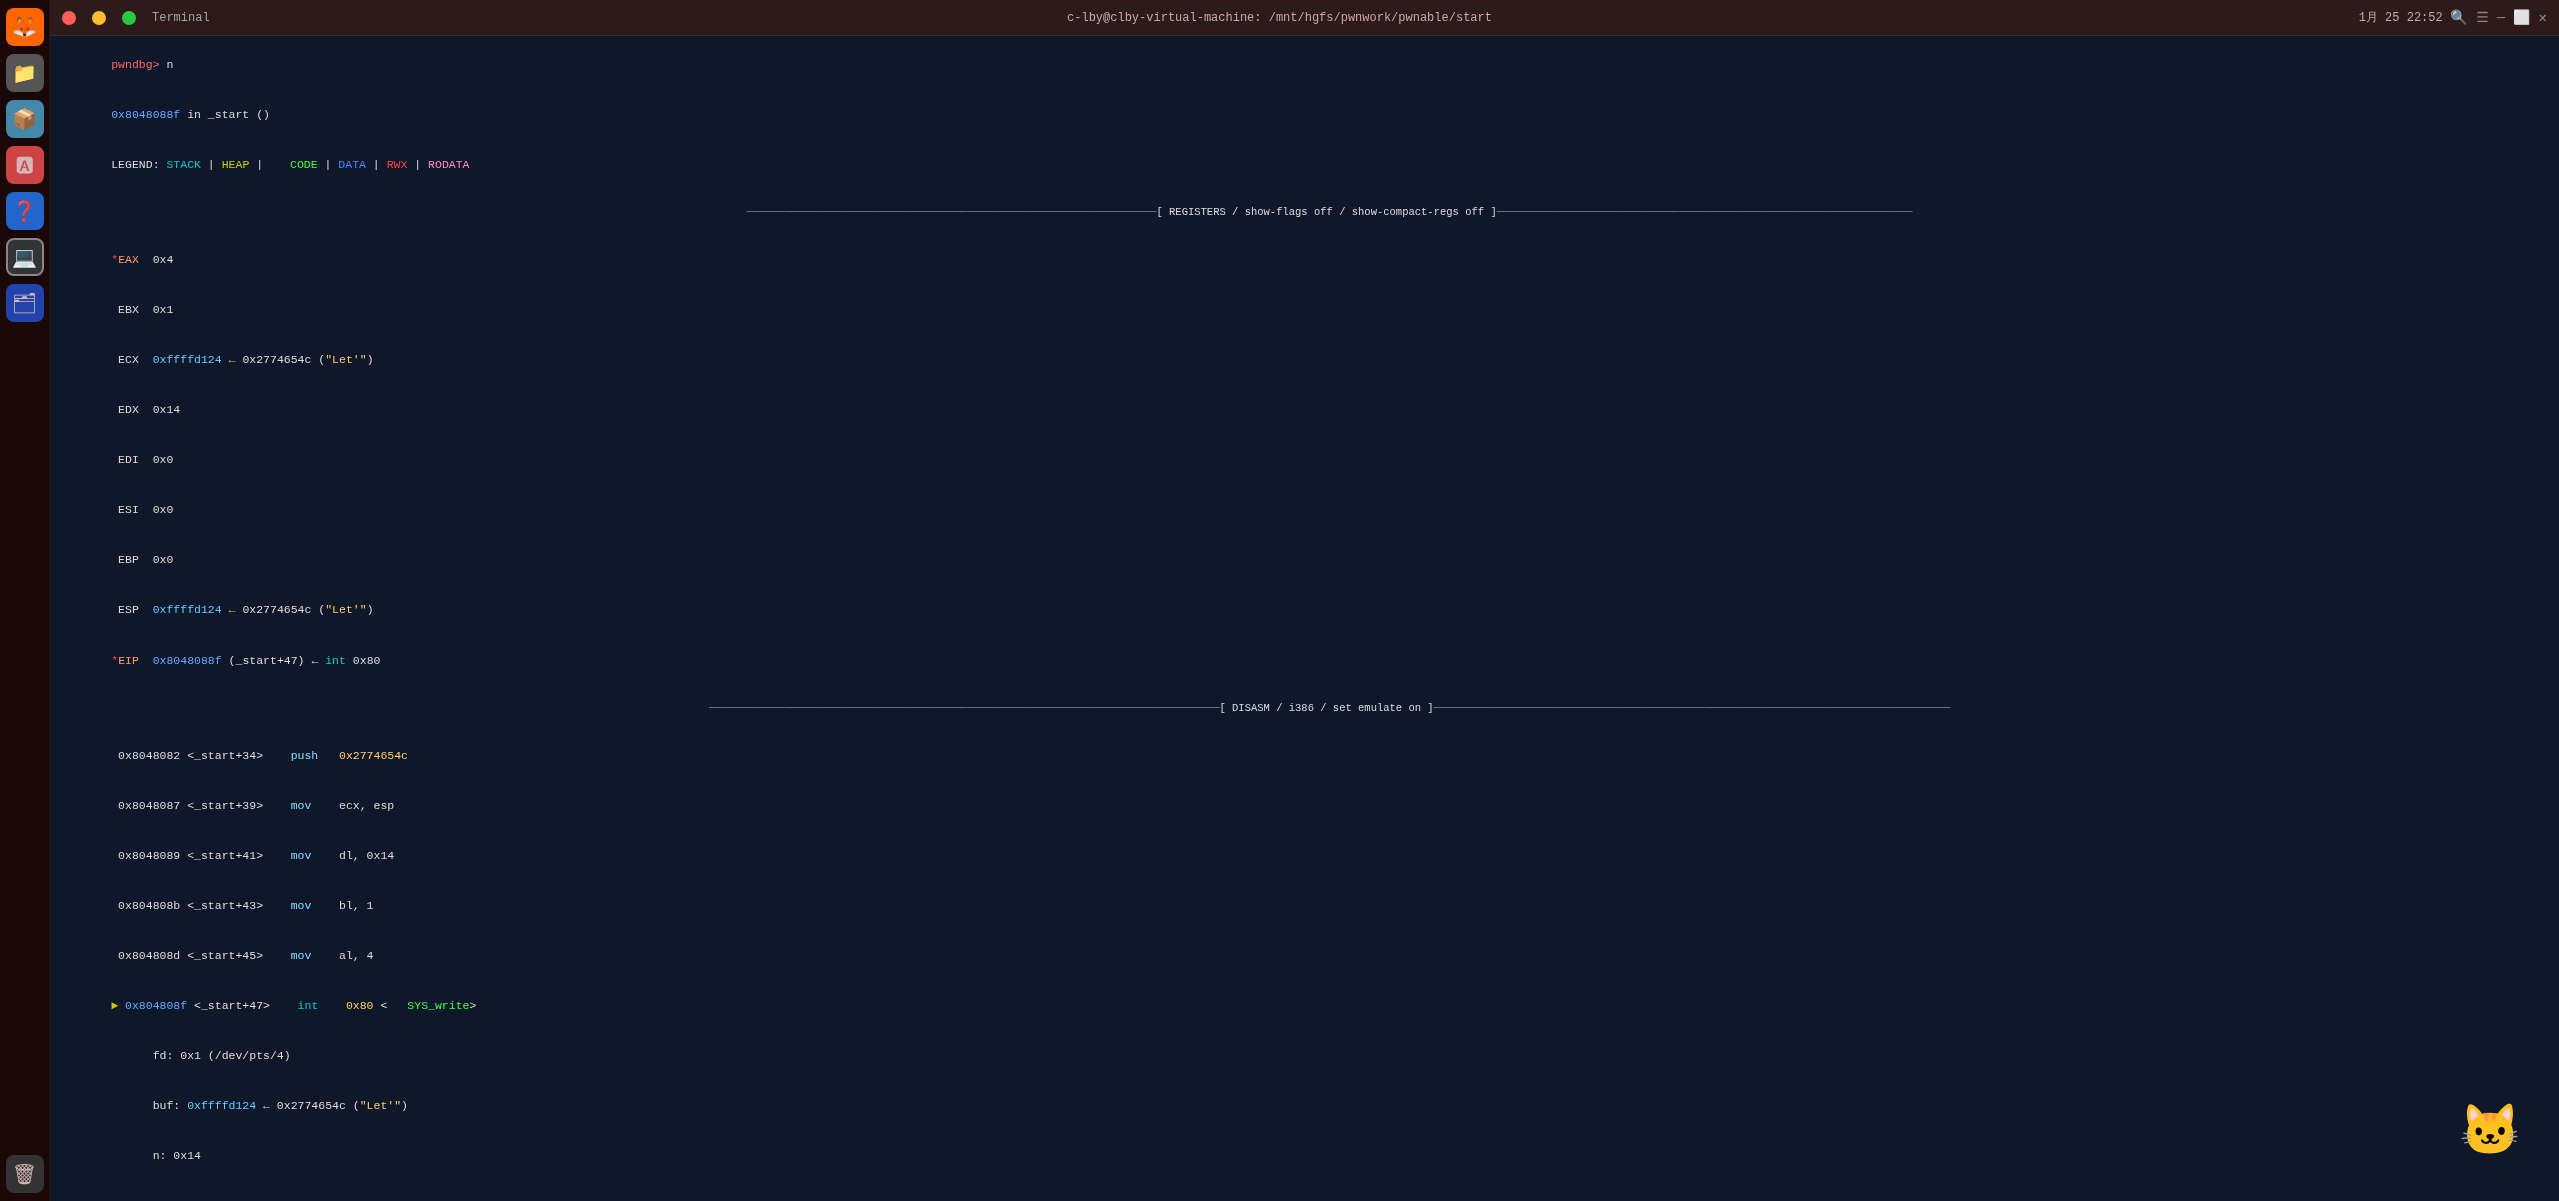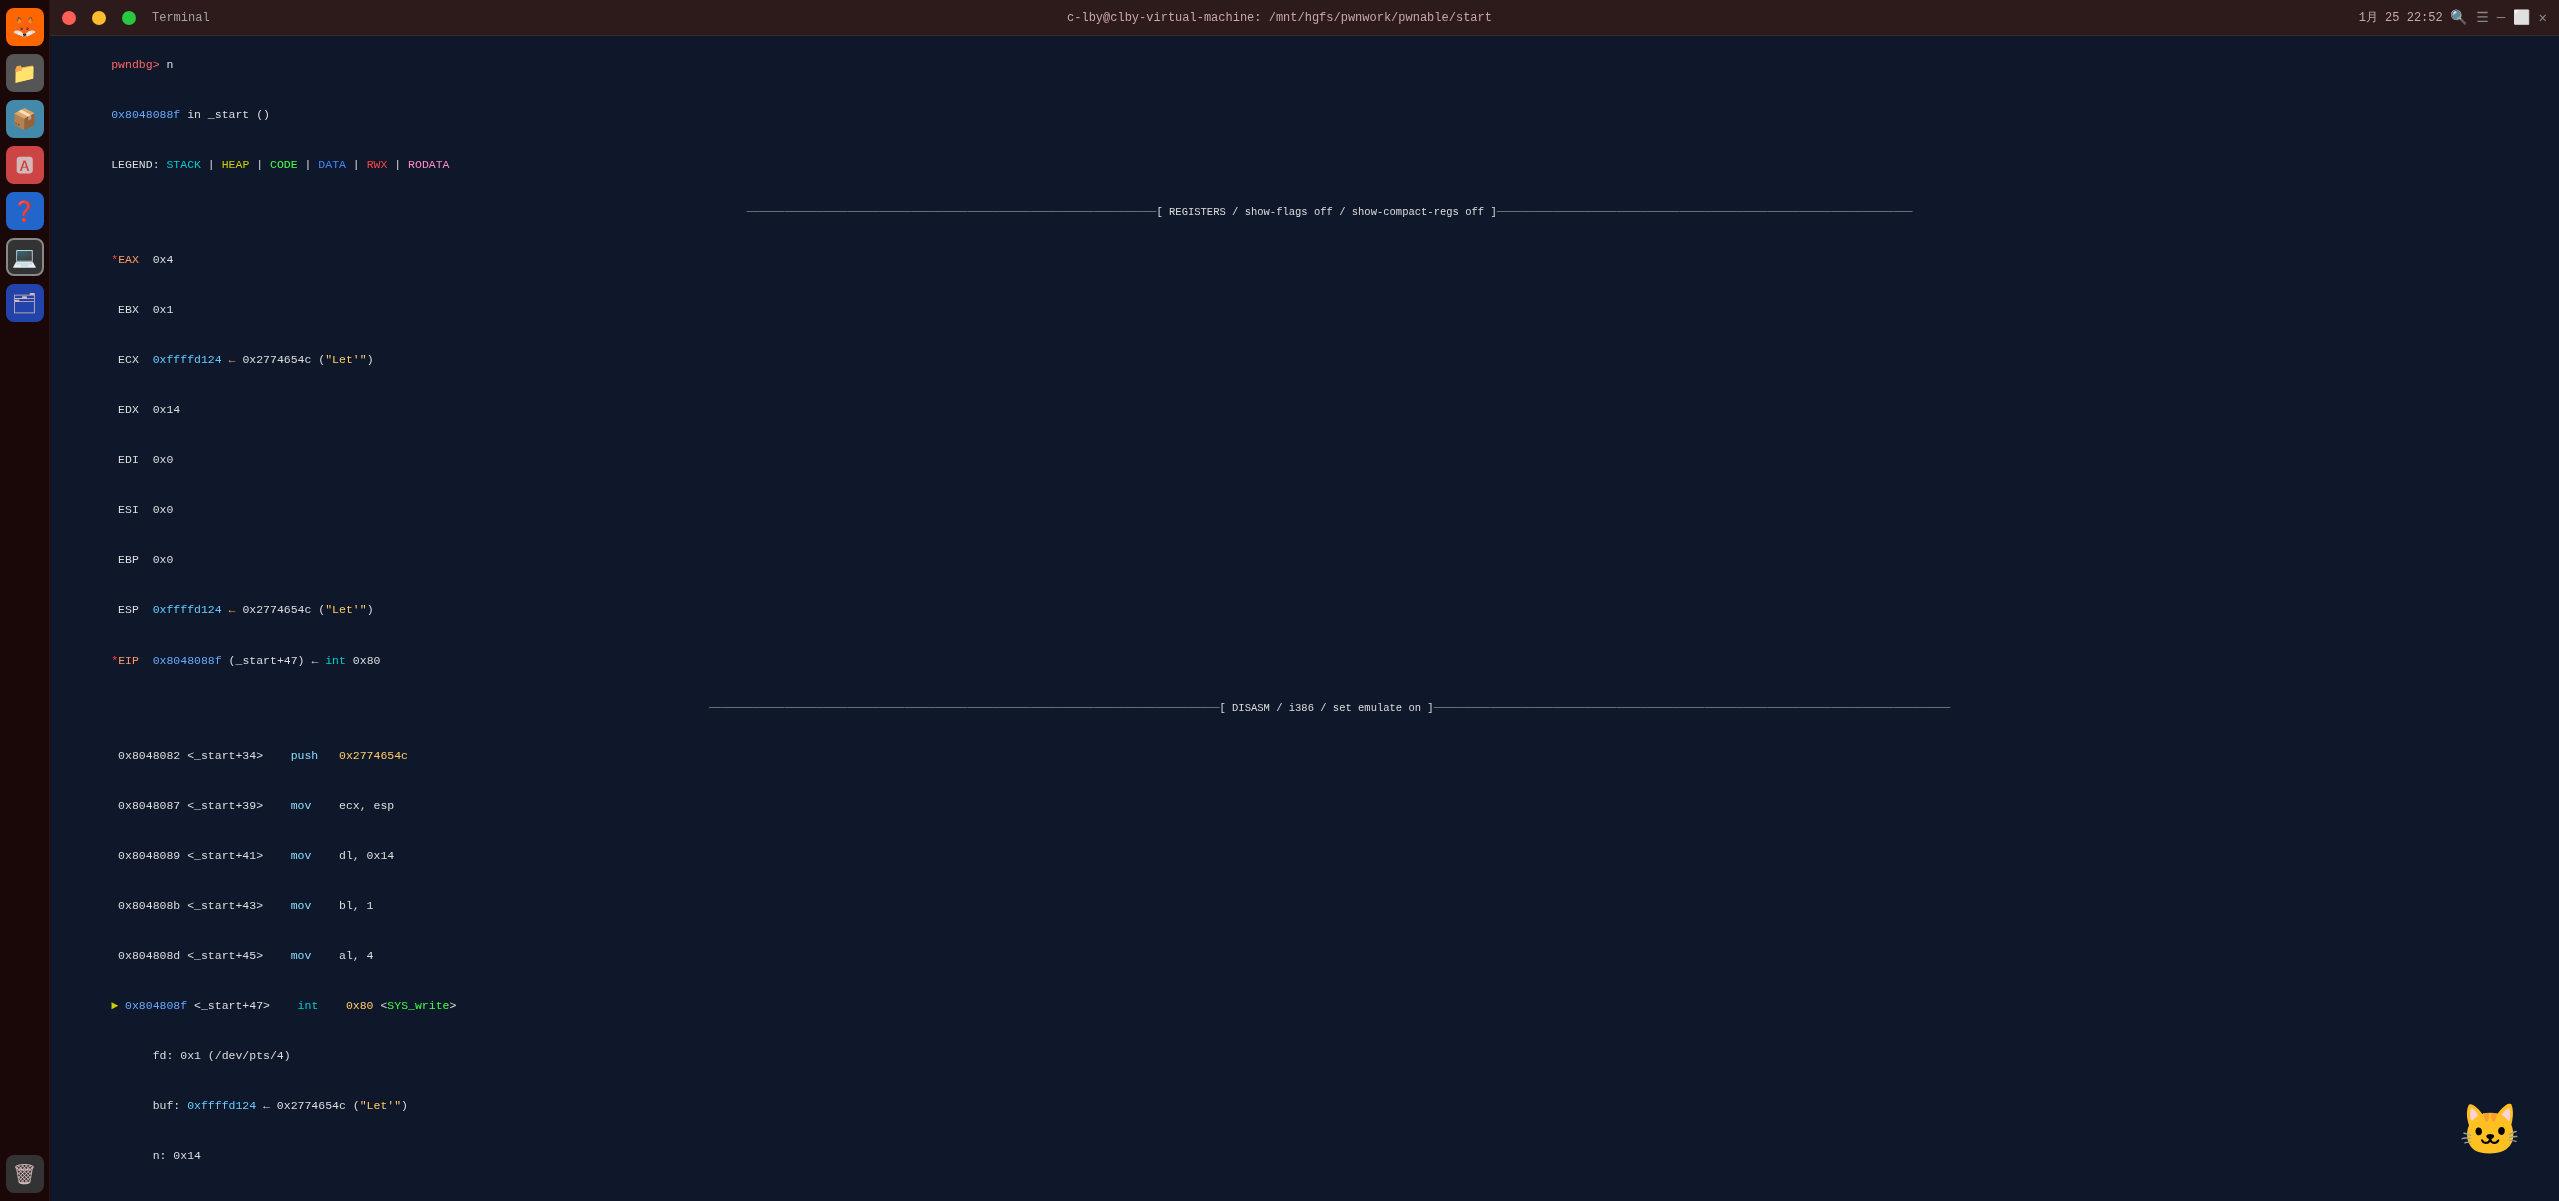--- a/index.html
+++ b/index.html
@@ -34,21 +34,21 @@
       gap: 16px;
     }
     .line {
       line-height: 1.45;
       white-space: pre;
       font-size: 11.5px;
     }
     .cyan { color: #00cccc; }
     .yellow { color: #cccc00; }
     .red { color: #ff4444; }
-    .green { color: #44ff44; }
+    .green { color: #44ff44; margin-left: 20px; }
     .blue { color: #4488ff; }
     .pink { color: #ff88cc; }
     .white { color: #dddddd; }
     .gray { color: #888888; }
     .prompt { color: #ff6666; }
     .addr2 { color: #66aaff; }
     .arrow { color: #ffaa44; }
     .instr { color: #88ddff; }
     .reg-name { color: #ff9966; }
     .ptr { color: #66ccff; }

